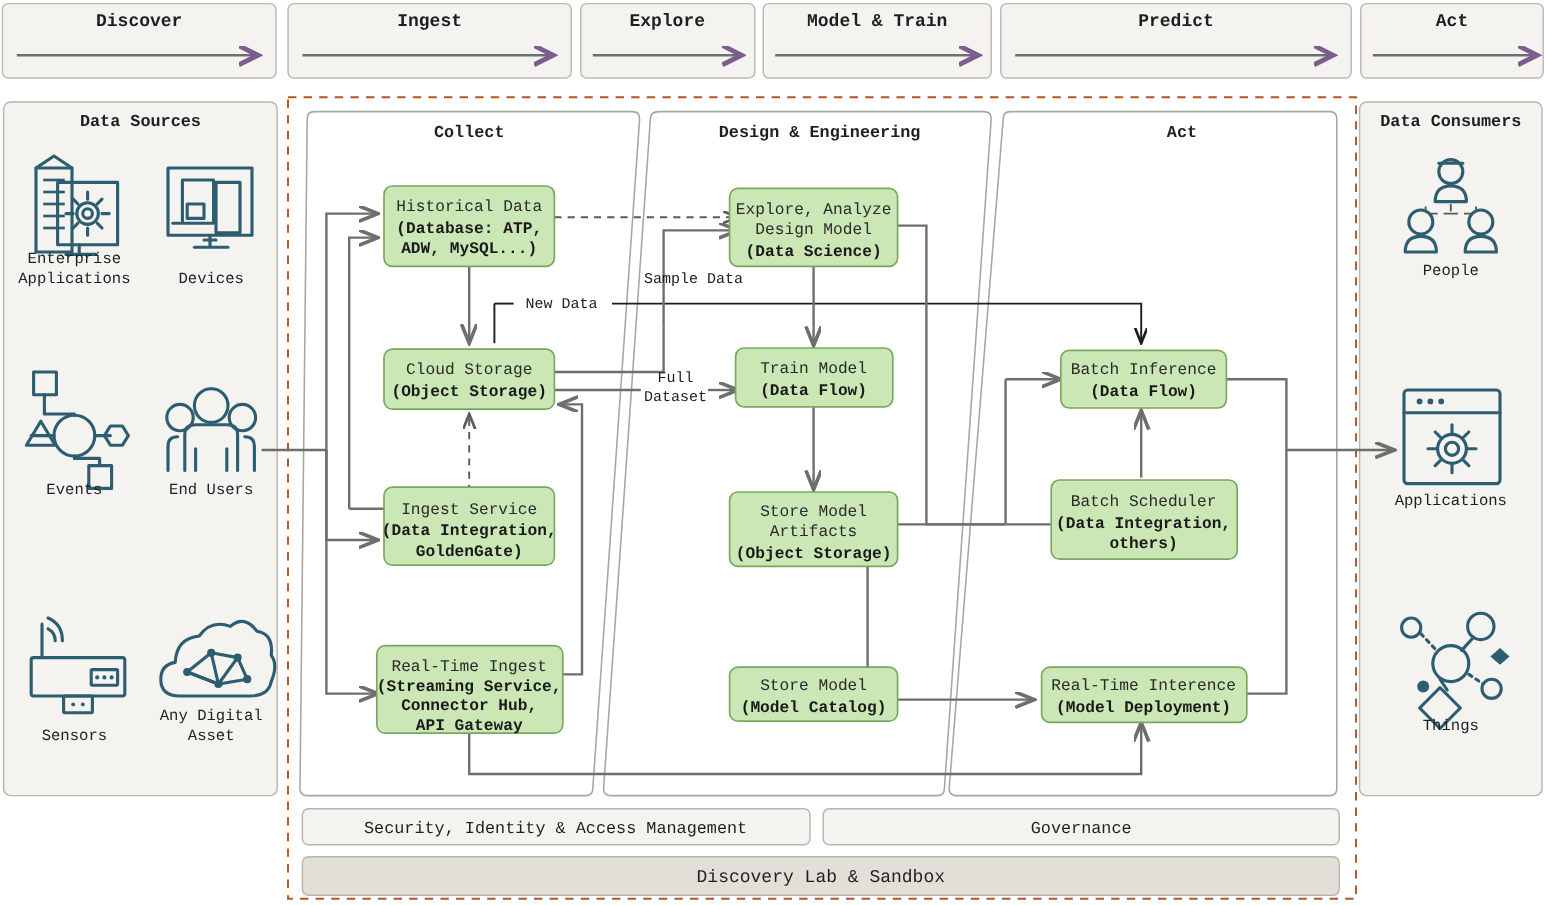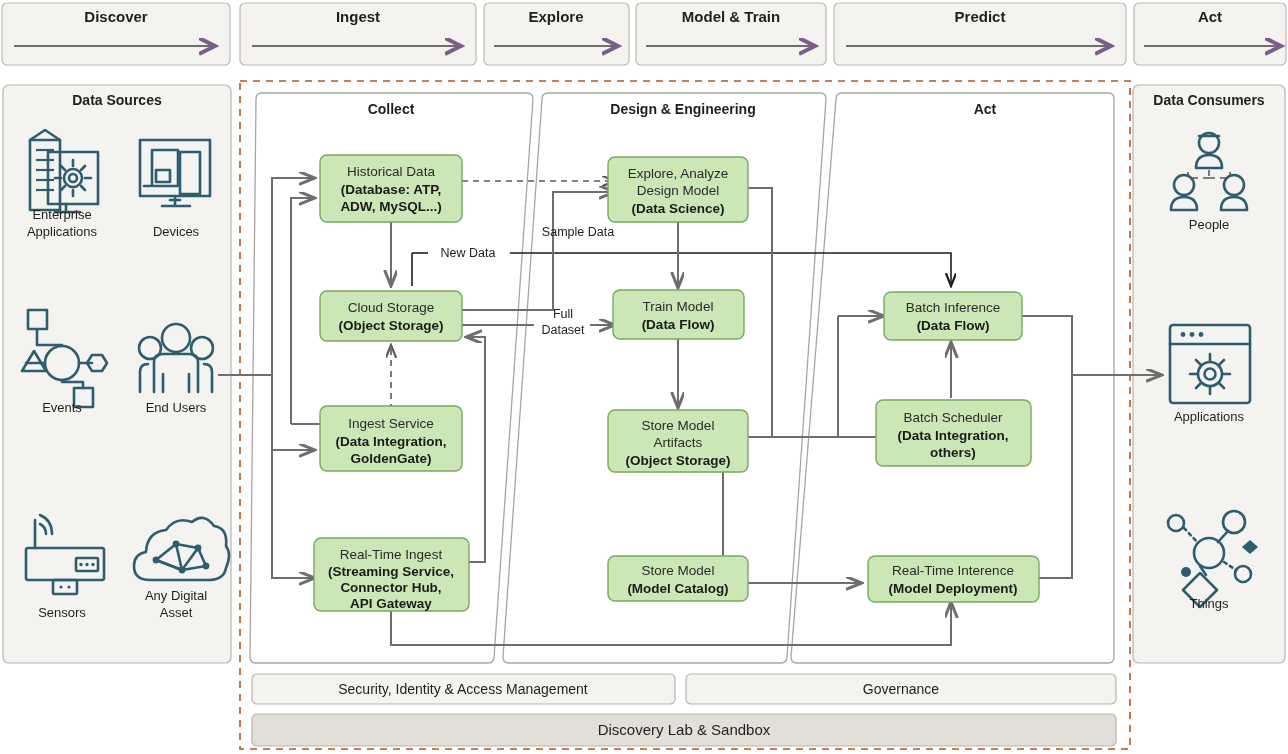--- a/index.html
+++ b/index.html
@@ -1,17 +1,17 @@
 <!DOCTYPE html>
 <html><head>
 <meta charset="utf-8">
 <style>
   html,body{margin:0;padding:0;background:#ffffff;}
   body{width:1288px;height:754px;font-family:"Liberation Sans",sans-serif;overflow:hidden;}
-  #stage{position:relative;width:1288px;height:754px;}
+  #stage{position:relative;width:1288px;height:754px;font-family:Liberation Mono, monospace;}
   svg#diagram{position:absolute;left:0;top:0;width:1288px;height:754px;display:block;}
   .phase-label{font-size:15px;font-weight:bold;fill:#1f1f1f;text-anchor:middle;}
   .panel-title{font-size:14px;font-weight:bold;fill:#1f1f1f;text-anchor:middle;}
   .col-title{font-size:14px;font-weight:bold;fill:#1f1f1f;text-anchor:middle;}
   .node-t1{font-size:13.5px;fill:#2a2a2a;text-anchor:middle;}
   .node-t2{font-size:13.5px;font-weight:bold;fill:#1a1a1a;text-anchor:middle;}
   .edge-label{font-size:12.5px;fill:#222;text-anchor:middle;}
   .io-label{font-size:13px;fill:#1f1f1f;text-anchor:middle;}
   .bar-label{font-size:14px;fill:#1f1f1f;text-anchor:middle;}
   .bar-label-b{font-size:15px;fill:#1f1f1f;text-anchor:middle;}

